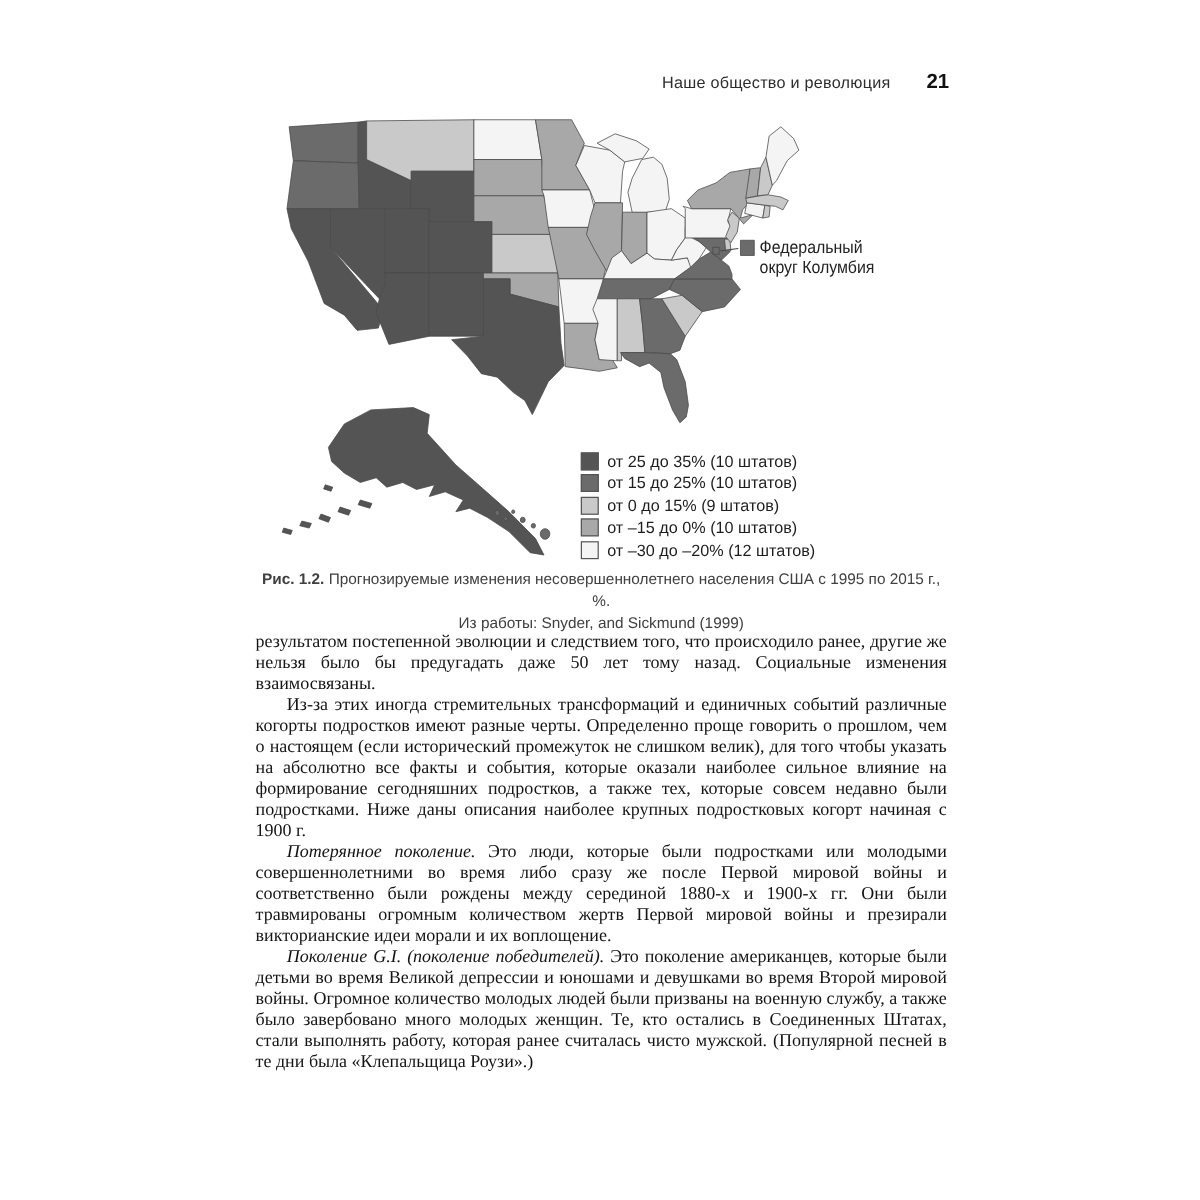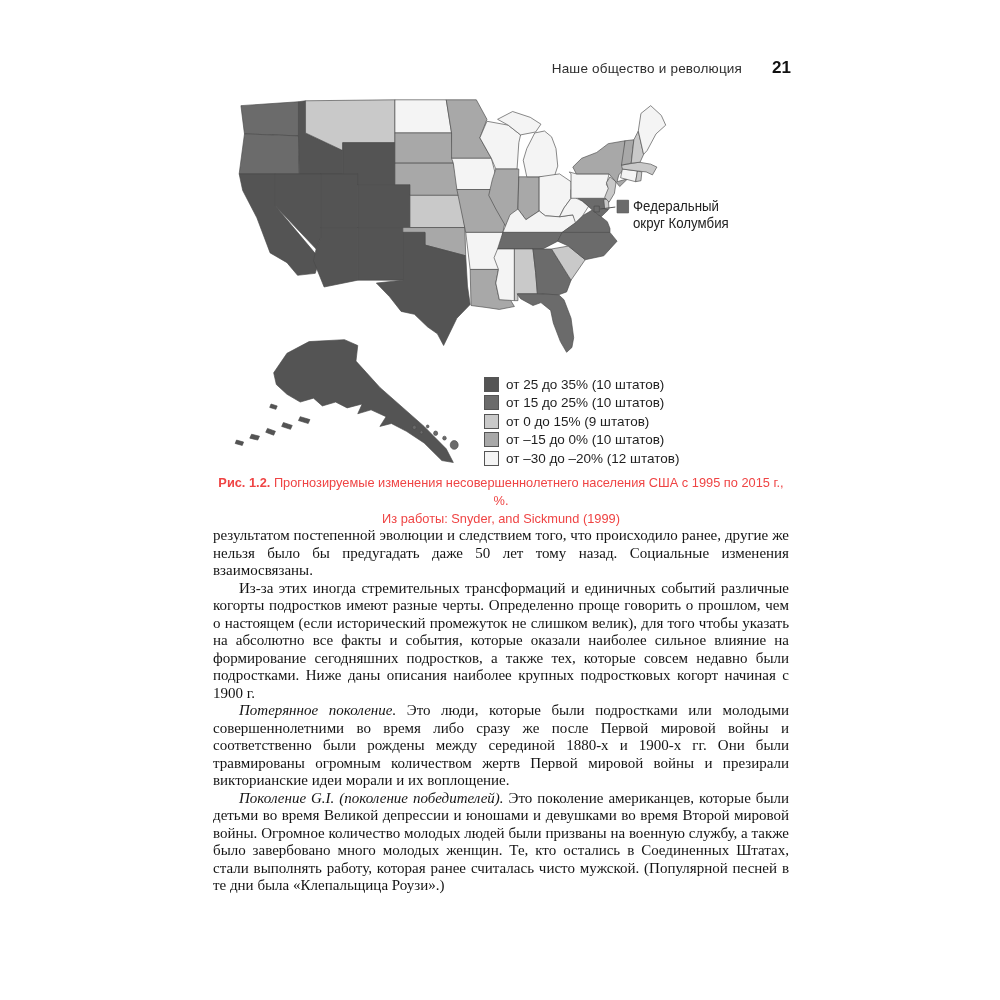--- a/index.html
+++ b/index.html
@@ -21,21 +21,21 @@
   .svgtext{font-family:"Liberation Sans","DejaVu Sans",sans-serif;font-size:15px;fill:#222;}
 
   
   .legend{position:absolute;left:484px;top:377px;}
   .lrow{display:flex;height:18.4px;}
   .sw{width:13px;height:13px;border:1px solid #555;margin-right:7px;flex:0 0 auto;}
   .lrow span.lbl{font-size:13.5px;color:#1e1e1e;white-space:nowrap;}
 
   
   .caption{position:absolute;left:213px;top:474px;width:576px;text-align:center;
-           font-size:12.8px;line-height:18px;color:#ef4444;}
+           font-size:12.8px;line-height:18px;color:#404040;}
   .caption b{font-weight:bold;}
 
   
   .bodytext{position:absolute;left:213px;top:527px;width:576px;
             font-family:"Liberation Serif","DejaVu Serif",serif;
             font-size:15px;line-height:17.5px;color:#141414;text-align:justify;}
   .bodytext p{margin:0;}
   .bodytext p.ind{text-indent:26px;}
   .lead{font-style:italic;}
 </style>

